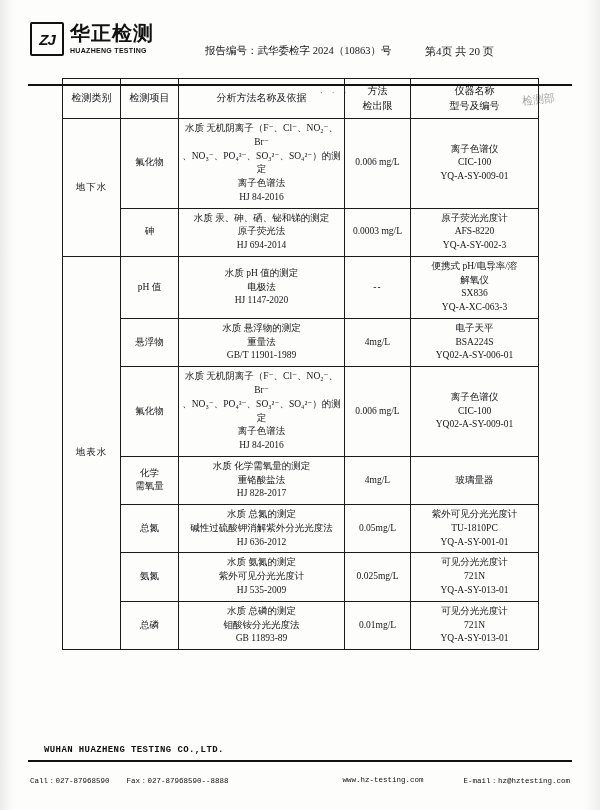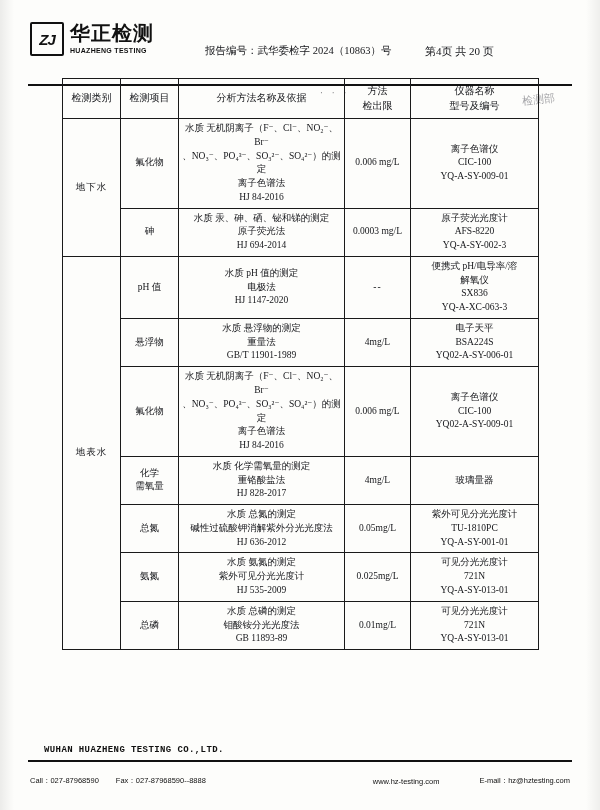--- a/index.html
+++ b/index.html
@@ -191,24 +191,23 @@
     letter-spacing: 0.4px;
     color: #111;
   }
   .footer-row {
     position: absolute;
     left: 30px;
     right: 30px;
     bottom: 24px;
     display: flex;
     justify-content: space-between;
-    font-family: Liberation Sans, sans-serif;
+    font-family: Liberation Mono, monospace;
     font-size: 7.5px;
     color: #111;
-    align-items: flex-end;
   }
   .footer-row span {
     white-space: nowrap;
   }
   .footer-row .f2 { margin-left: 17px; }
   .footer-row .f3 { margin-left: auto; margin-right: 40px; }
 
   
   .scan-edge-left {
     position: absolute;

